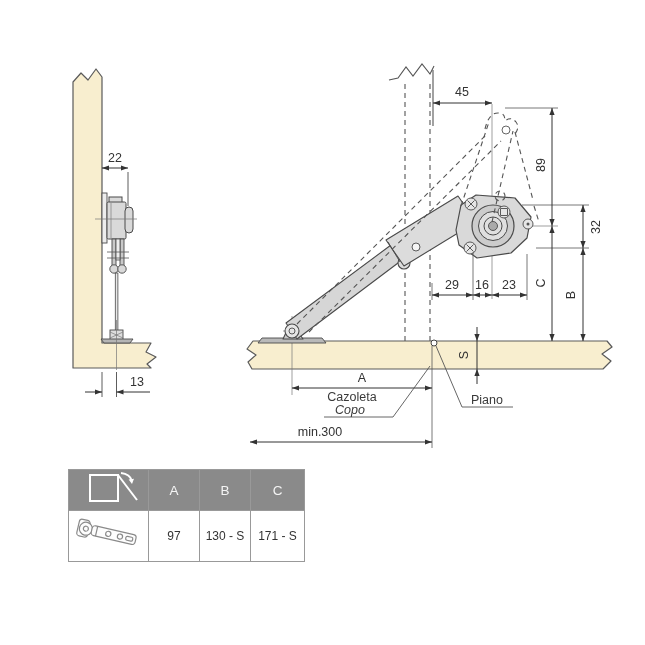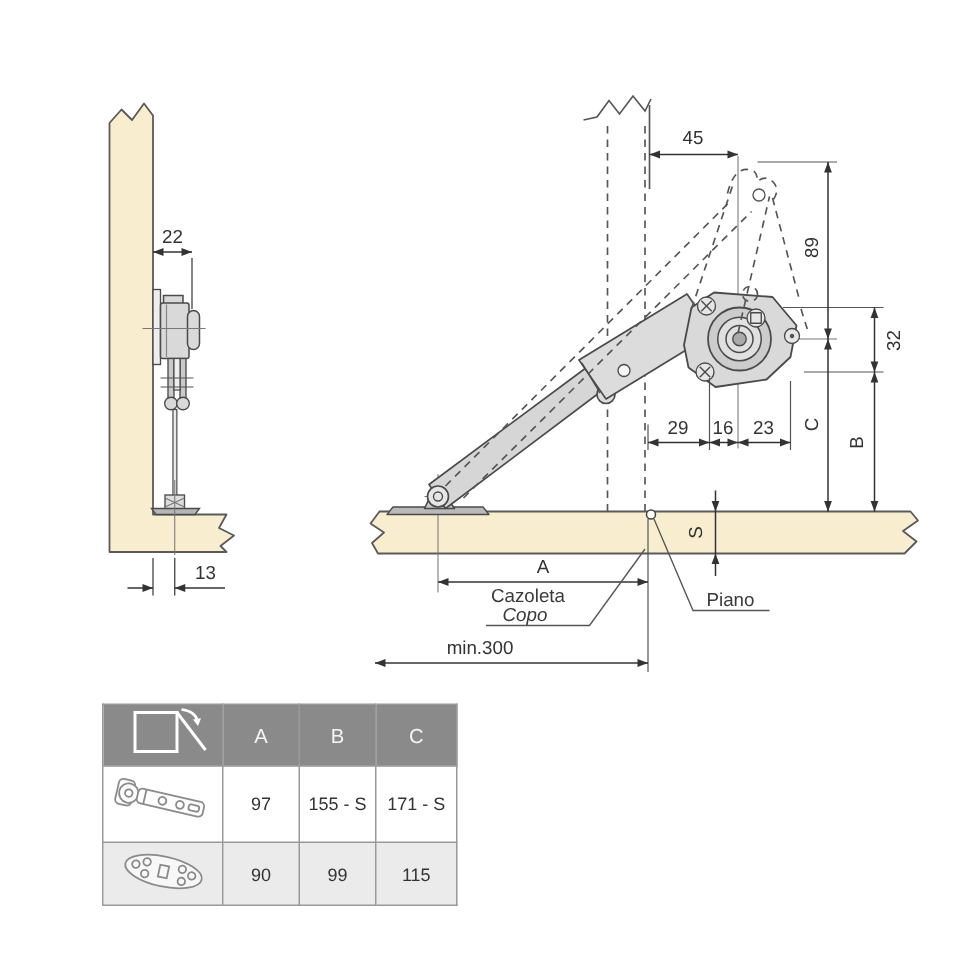--- a/index.html
+++ b/index.html
@@ -230,38 +230,19 @@
           <circle cx="1" cy="0.5" r="2.5"></circle>
           <rect x="7" y="-4.5" width="45" height="10" rx="3"></rect>
           <line x1="12" y1="-4.5" x2="12" y2="5.5"></line>
           <circle cx="24" cy="0.5" r="2.6"></circle>
           <circle cx="36" cy="0.5" r="2.6"></circle>
           <rect x="42" y="-1.5" width="7" height="4" rx="1.5"></rect>
         </g>
       </svg>
     </td>
     <td>97</td>
-    <td>155 - S</td>
+    <td>130 - S</td>
     <td>171 - S</td>
-  </tr>
-  <tr class="r-2">
-    <td class="alt">
-      <svg width="74" height="38" viewBox="0 0 74 38">
-        <g transform="translate(37,19) rotate(12)" stroke="#8a8a8a" stroke-width="1.2" fill="#f7f7f7">
-          <ellipse cx="0" cy="0" rx="26" ry="10"></ellipse>
-          <circle cx="-19" cy="-1" r="2.5"></circle>
-          <circle cx="-12" cy="-4" r="2.5"></circle>
-          <circle cx="-12" cy="4" r="2.5"></circle>
-          <circle cx="12" cy="-4" r="2.5"></circle>
-          <circle cx="13" cy="4" r="2.5"></circle>
-          <circle cx="19" cy="-1" r="2.5"></circle>
-          <rect x="-3" y="-4" width="6" height="8" fill="none"></rect>
-        </g>
-      </svg>
-    </td>
-    <td class="alt">90</td>
-    <td class="alt">99</td>
-    <td class="alt">115</td>
   </tr>
 </tbody>
     </table>
 
 </div>
 
 </body></html>

